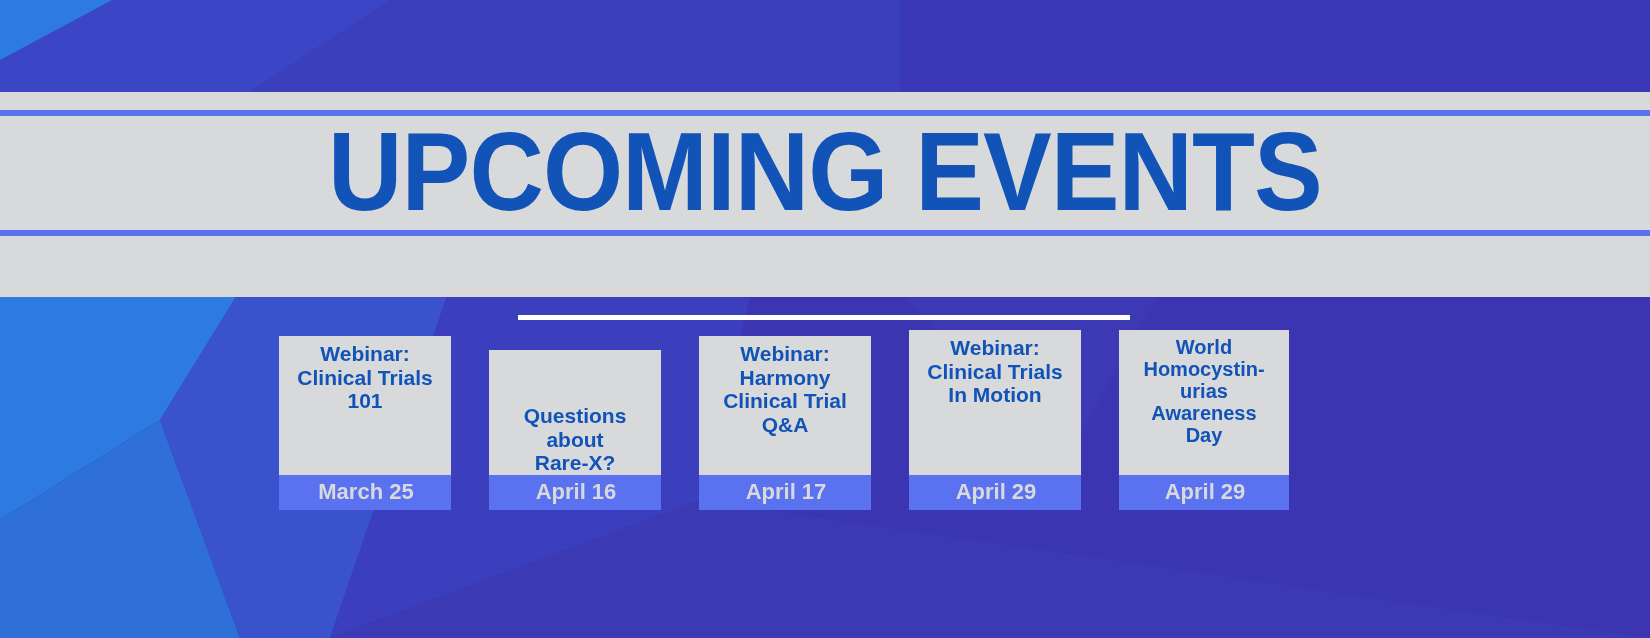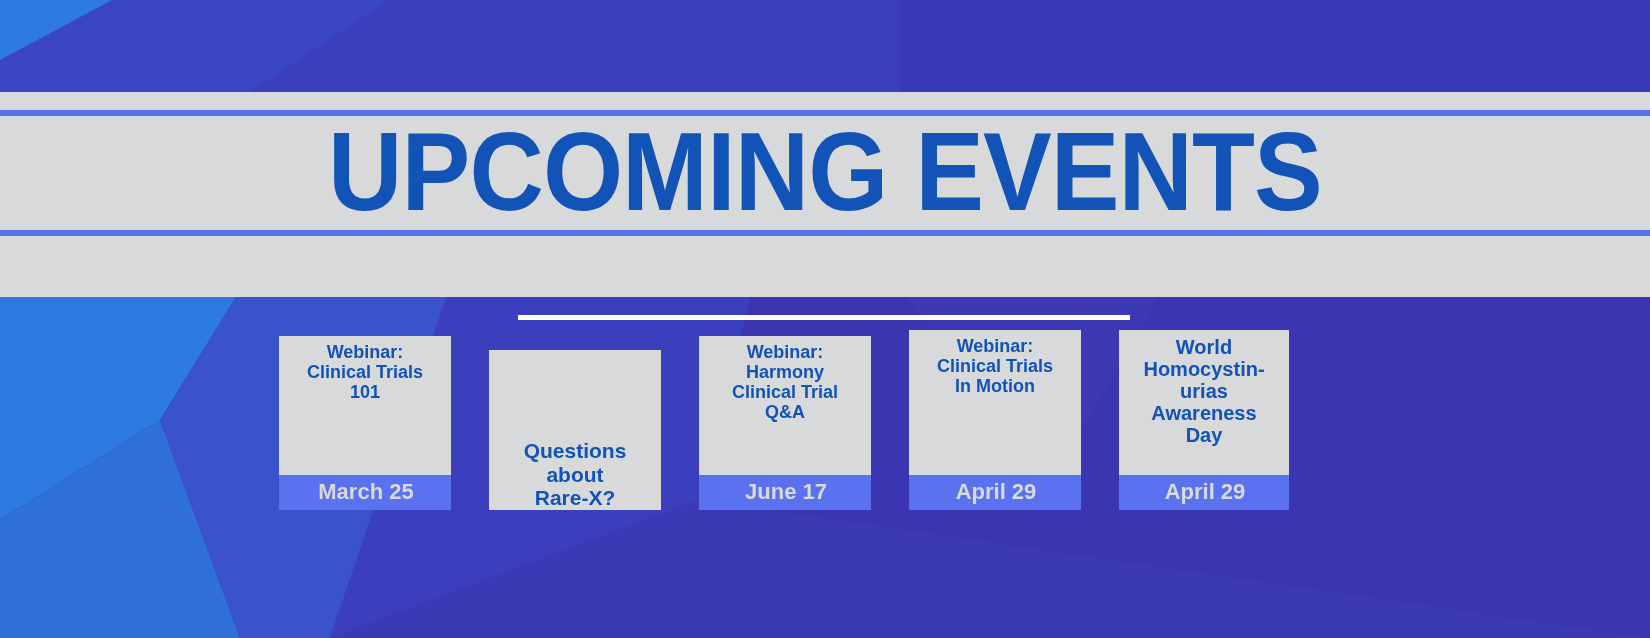--- a/index.html
+++ b/index.html
@@ -48,21 +48,21 @@
   }
   .card{
     position:absolute;bottom:0;
     display:flex;flex-direction:column;
     justify-content:space-between;
     background:#d8d9db;
   }
   .card-title{
     color:#1253b8;
     font-weight:700;
-    font-size:18px;
+    font-size:21px;
     line-height:1.12;
     text-align:center;
     padding:6px 4px 0 4px;
     white-space:pre-line;
   }
   .card-date{
     background:#5a72f0;
     color:#d8d9db;
     font-weight:700;
     font-size:22px;
@@ -116,28 +116,29 @@
       <div class="card-title">Webinar:
 Clinical Trials
 101</div>
       <div class="card-date">March 25</div>
     </div>
 
     <div class="card card-1">
       <div class="card-title">Questions
 about
 Rare-X?</div>
+      <div class="card-date">April 16</div>
     </div>
 
     <div class="card card-2">
       <div class="card-title">Webinar:
 Harmony
 Clinical Trial
 Q&amp;A</div>
-      <div class="card-date">June 17</div>
+      <div class="card-date">April 17</div>
     </div>
 
     <div class="card card-3">
       <div class="card-title">Webinar:
 Clinical Trials
 In Motion</div>
       <div class="card-date">April 29</div>
     </div>
 
     <div class="card card-4">

